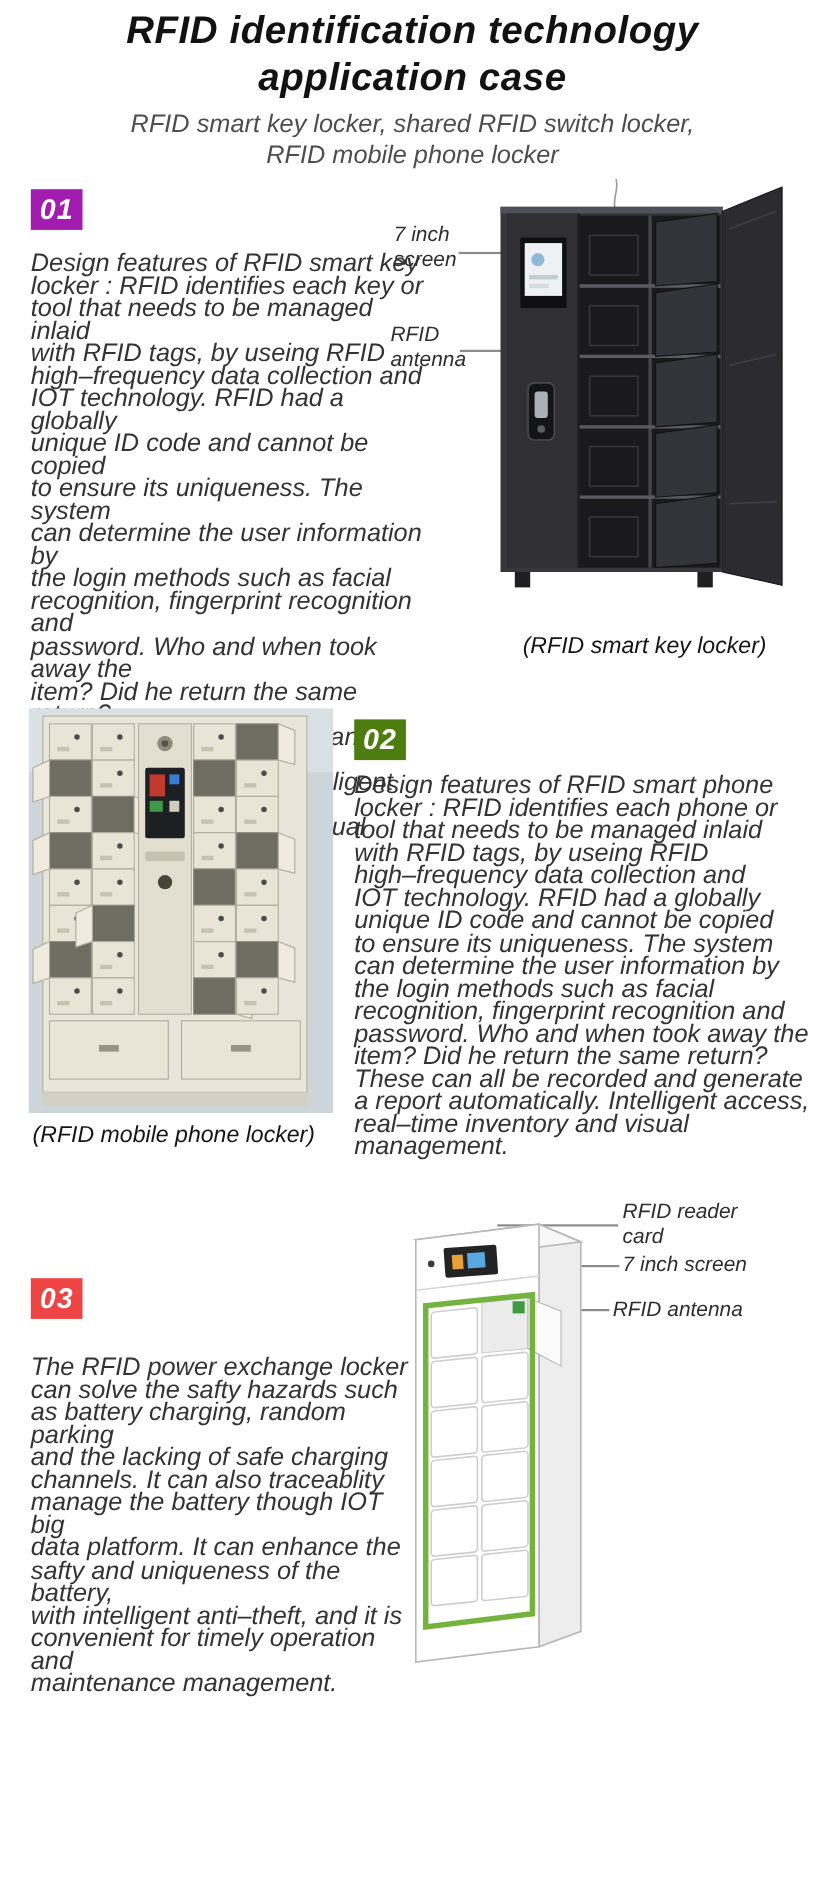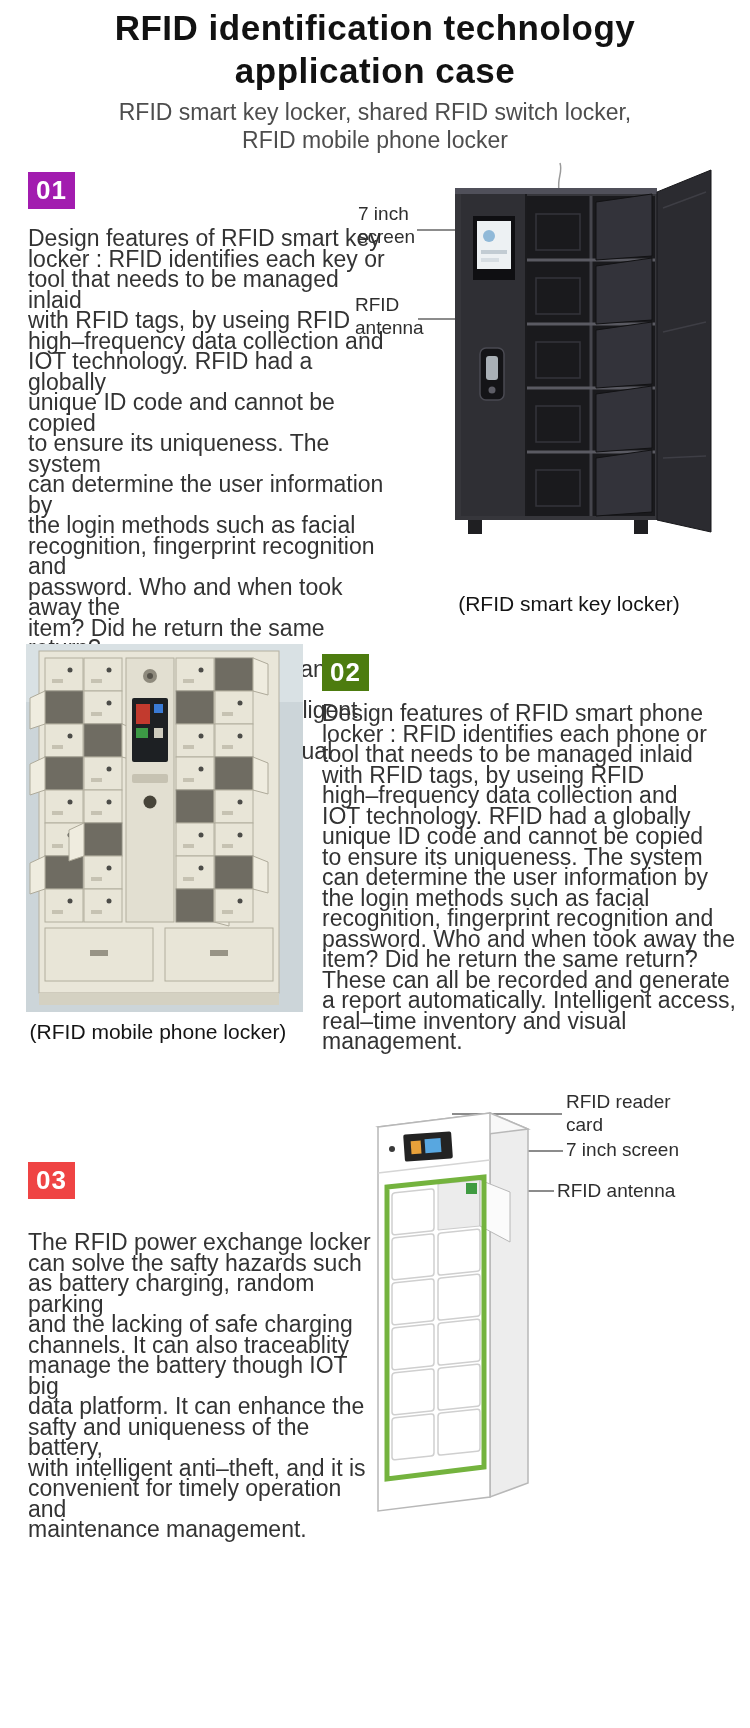--- a/index.html
+++ b/index.html
@@ -1,20 +1,20 @@
 <!DOCTYPE html>
 <html><head>
 <meta charset="utf-8">
 <style>
   html,body { margin:0; padding:0; background:#ffffff; }
   .page {
     position:relative; width:750px; height:1728px; background:#ffffff;
     font-family:"Liberation Sans", sans-serif; overflow:hidden;
   }
-  .abs { position:absolute; }
+  .abs { position:absolute;font-style:italic; }
   .hdr { top:6px; left:0; width:750px; text-align:center; }
   .title-line { display:block; font-size:35px; font-weight:700; line-height:43px; color:#121212; letter-spacing:0.5px; }
   .subtitle-line { display:block; font-size:23px; font-weight:400; line-height:27px; color:#4d4d4d; margin-top:1px; }
   .subtitle-wrap { margin-top:7px; }
   .badge {
     width:47px; height:37px; display:flex; align-items:center; justify-content:center;
     color:#ffffff; font-size:26px; font-weight:700; letter-spacing:1px;
   }
   .para {
     font-size:23px; line-height:20.5px; color:#333333; white-space:pre-line;
@@ -117,21 +117,21 @@
       <g stroke="#3e3e45" stroke-width="1.5">
         <line x1="243" y1="48" x2="286" y2="32"></line>
         <line x1="243" y1="172" x2="286" y2="162"></line>
         <line x1="243" y1="298" x2="286" y2="296"></line>
       </g>
       <rect x="48" y="360" width="14" height="14" fill="#1f1f22"></rect>
       <rect x="214" y="360" width="14" height="14" fill="#1f1f22"></rect>
     </svg>
   </div>
 
-  <div class="abs caption" style="left:413px; top:576px; width:312px;margin-top:16px;">(RFID smart key locker)</div>
+  <div class="abs caption" style="left:430px; top:576px; width:312px;">(RFID smart key locker)</div>
 
   <div class="abs" style="left:26px; top:644px; width:277px; height:368px;">
     <svg viewBox="0 0 277 368" width="277" height="368">
       <defs>
         <g id="pc">
             <rect width="38" height="33" fill="#e8e5d7" stroke="#b2ae9e"></rect>
             <circle cx="25" cy="12" r="2.5" fill="#4c4c48"></circle>
             <rect x="7" y="21" width="11" height="4" fill="#c6c2b2"></rect>
           </g>
         <g id="pol">

